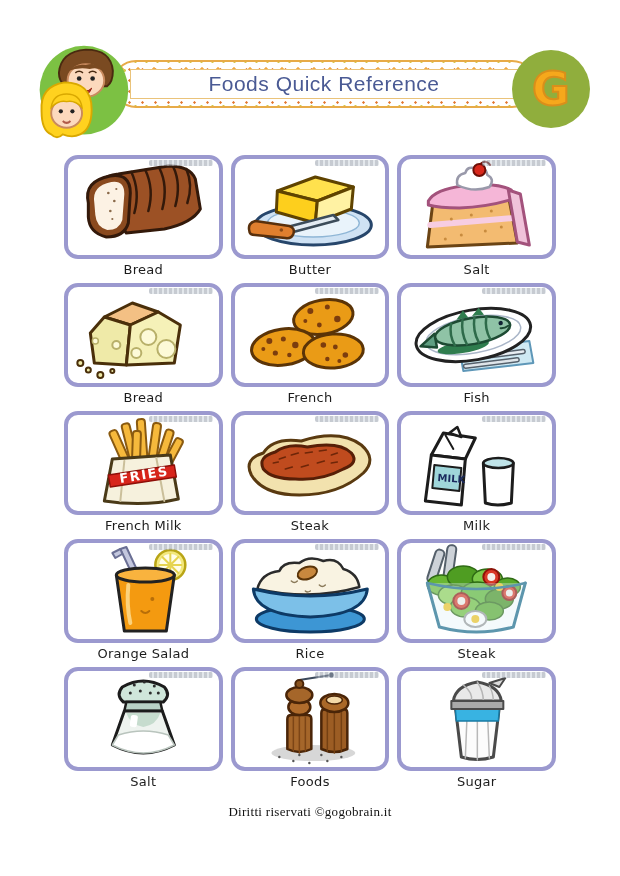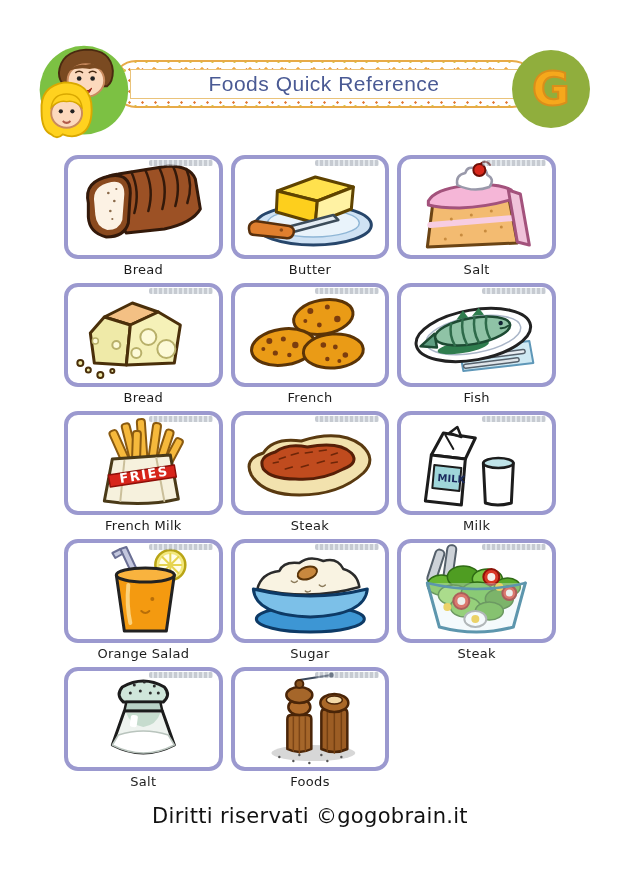--- a/index.html
+++ b/index.html
@@ -30,21 +30,21 @@
   .frame{position:relative;width:100%;height:104px;box-sizing:border-box;
     border:4px solid #9b99cf;border-radius:14px;background:#fff;overflow:hidden;}
   .wm{position:absolute;top:1px;right:6px;width:64px;height:6px;border-radius:2px;opacity:.55;
     background:repeating-linear-gradient(90deg,#98a0ac 0 3px,#ccd4dc 3px 5px);}
   .art{width:100%;height:100%;display:block;}
   .art *{stroke-linejoin:round;stroke-linecap:round;}
   .cap{margin-top:3px;height:18px;font-size:13px;color:#1c1c1c;text-align:center;
     letter-spacing:.3px;}
   
   .footer{position:absolute;left:0;top:804px;width:100%;text-align:center;
-    font-size:21px;color:#111;letter-spacing:.3px;}
+    font-size:13px;color:#111;letter-spacing:.3px;font-family:Liberation Serif, serif;}
 </style>
 </head>
 <body>
 
 <div class="page">
 
   <svg class="kids" viewBox="0 0 110 110">
     <circle cx="56" cy="52" r="46" fill="#7cc143"></circle>
     <path d="M30 34 Q32 12 58 10 Q84 10 86 32 Q86 44 80 48 L36 48 Q30 42 30 34 Z" fill="#7a4a21" stroke="#4a2a10" stroke-width="2"></path>
     <ellipse cx="58" cy="42" rx="19" ry="17" fill="#fcd9bd" stroke="#c98a5e" stroke-width="2"></ellipse>
@@ -292,21 +292,21 @@
       <div class="frame">
         <div class="wm"></div>
         <svg class="art" viewBox="0 0 150 96">
           <ellipse cx="75" cy="76" rx="54" ry="13" fill="#3d96d4" stroke="#0d3a66" stroke-width="3"></ellipse>
           <path d="M22 46 Q26 30 44 28 Q48 18 64 20 Q74 12 88 18 Q102 14 108 26 Q122 30 124 44 Q76 58 22 46 Z" fill="#f9f3e2" stroke="#2b2b2b" stroke-width="2.5"></path>
           <path d="M56 38 q3 3 6 0 M84 42 q3 3 6 0 M70 48 q2 2 5 0" stroke="#8a7a5a" stroke-width="1.5" fill="none"></path>
           <ellipse cx="72" cy="30" rx="10" ry="6" transform="rotate(-18 72 30)" fill="#c8883e" stroke="#5a3408" stroke-width="2"></ellipse>
           <path d="M18 46 Q20 72 75 74 Q130 72 132 46 Q75 60 18 46 Z" fill="#7cc0e8" stroke="#0d3a66" stroke-width="3"></path>
         </svg>
       </div>
-      <figcaption class="cap">Sugar</figcaption>
+      <figcaption class="cap">Rice</figcaption>
     </figure>
 
     <figure class="card">
       <div class="frame">
         <div class="wm"></div>
         <svg class="art" viewBox="0 0 150 96">
           <g fill="#cdd2d8" stroke="#55606b" stroke-width="2">
             <rect x="30" y="6" width="9" height="34" rx="4" transform="rotate(18 34 23)"></rect>
             <rect x="44" y="2" width="9" height="36" rx="4" transform="rotate(8 48 20)"></rect>
           </g>
@@ -385,18 +385,33 @@
           <circle cx="64" cy="13" r="4" fill="#8a5420" stroke="#4a2508" stroke-width="2"></circle>
           <path d="M86 42 Q86 38 90 38 L108 38 Q112 38 112 42 L112 78 Q99 84 86 78 Z" fill="#9c5d24" stroke="#4a2508" stroke-width="2.5"></path>
           <path d="M92 40 L92 80 M99 39 L99 82 M106 40 L106 80" stroke="#744012" stroke-width="1.5" fill="none"></path>
           <ellipse cx="99" cy="32" rx="14" ry="9" fill="#aa6828" stroke="#4a2508" stroke-width="2.5"></ellipse>
           <ellipse cx="99" cy="29" rx="8" ry="4" fill="#f3d9a8" stroke="#4a2508" stroke-width="1.5"></ellipse>
         </svg>
       </div>
       <figcaption class="cap">Foods</figcaption>
     </figure>
 
+    <figure class="card">
+      <div class="frame">
+        <div class="wm"></div>
+        <svg class="art" viewBox="0 0 150 96">
+          <path d="M54 36 L98 36 L92 86 Q76 91 60 86 Z" fill="#fcfcfc" stroke="#4a4a4a" stroke-width="3"></path>
+          <path d="M66 38 L64 87 M76 38 L76 89 M86 38 L88 87" stroke="#b8b8b8" stroke-width="1.5" fill="none"></path>
+          <polygon points="54,38 98,38 97,50 55,50" fill="#38b3e2" stroke="#1779a3" stroke-width="1.5"></polygon>
+          <polygon points="88,12 104,7 98,16" fill="#dcdcdc" stroke="#4a4a4a" stroke-width="2"></polygon>
+          <path d="M52 30 Q54 15 76 11 Q98 15 100 30 Z" fill="#e9e9e9" stroke="#4a4a4a" stroke-width="3"></path>
+          <path d="M62 14 Q72 22 70 30 M76 11 Q82 20 82 30 M88 15 Q92 22 92 30" stroke="#b5b5b5" stroke-width="1.5" fill="none"></path>
+          <polygon points="50,30 102,30 102,38 50,38" fill="#a9a9a9" stroke="#4a4a4a" stroke-width="2"></polygon>
+        </svg>
+      </div>
+      <figcaption class="cap">Sugar</figcaption>
+    </figure>
 
   </div>
 
   <div class="footer">Diritti riservati ©gogobrain.it</div>
 
 </div>
 
 </body></html>

